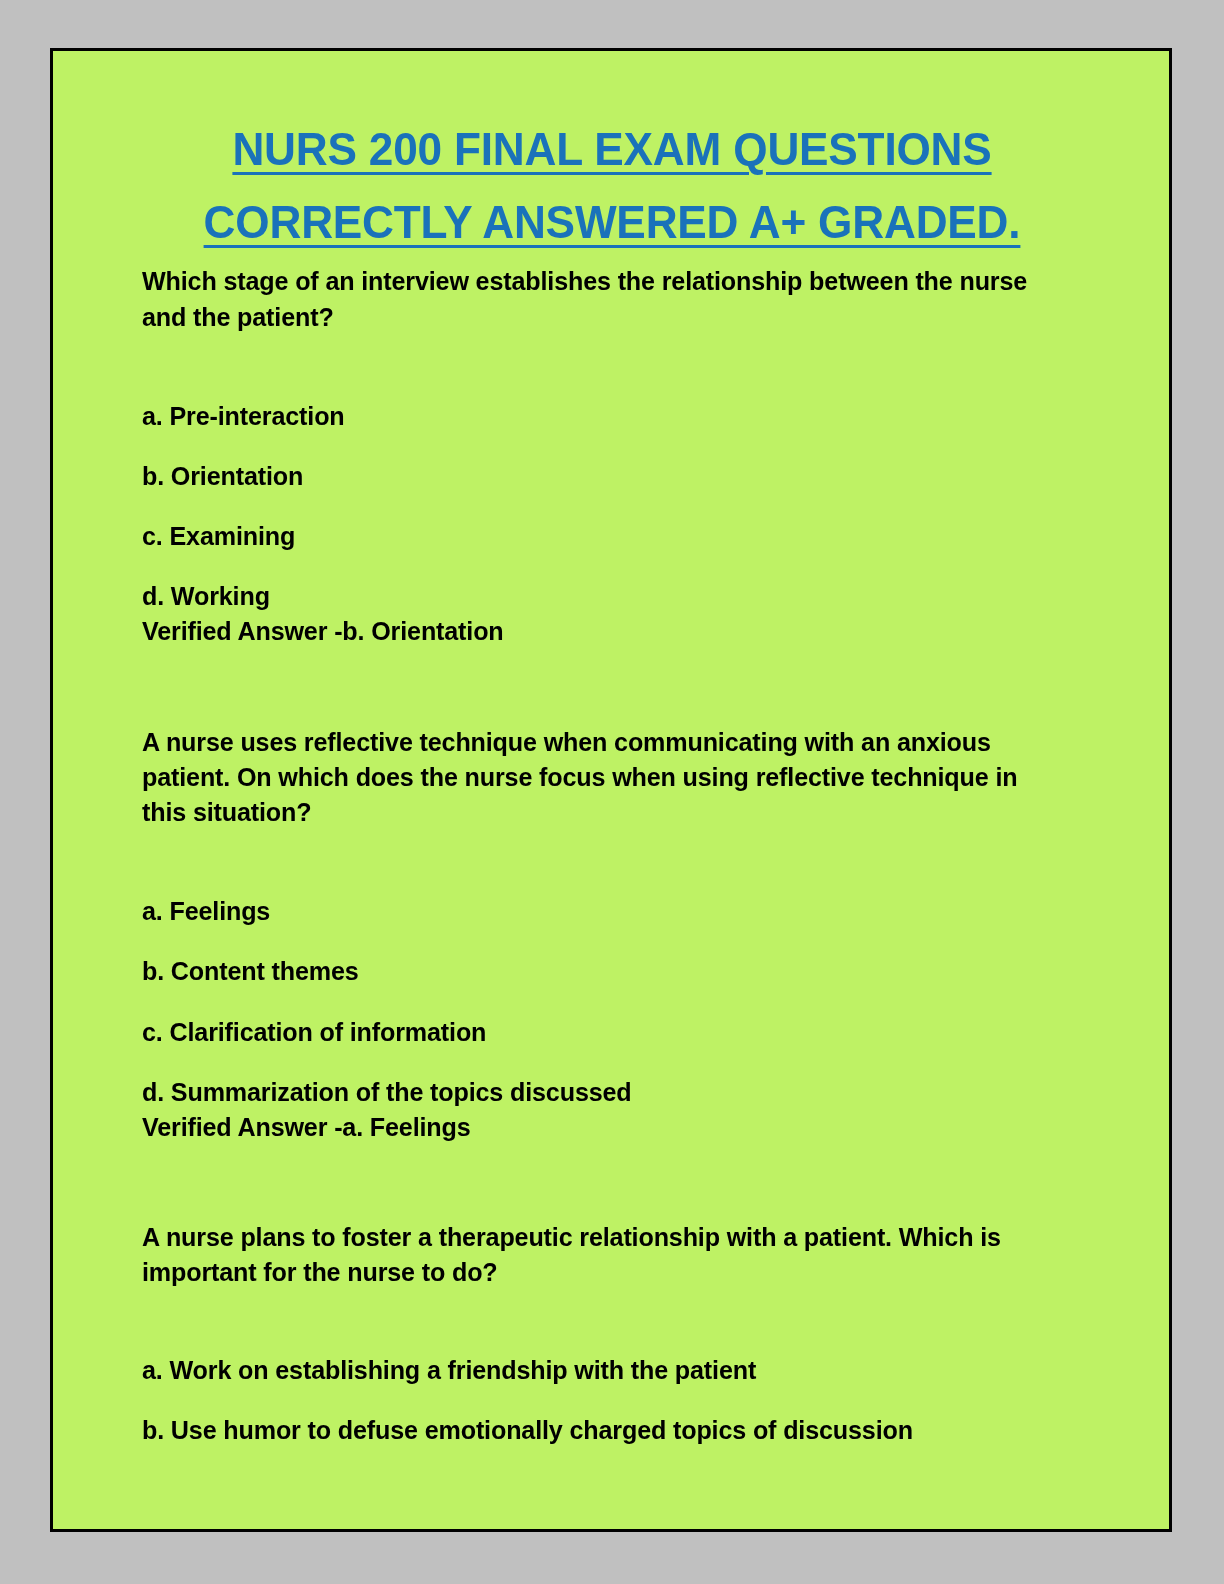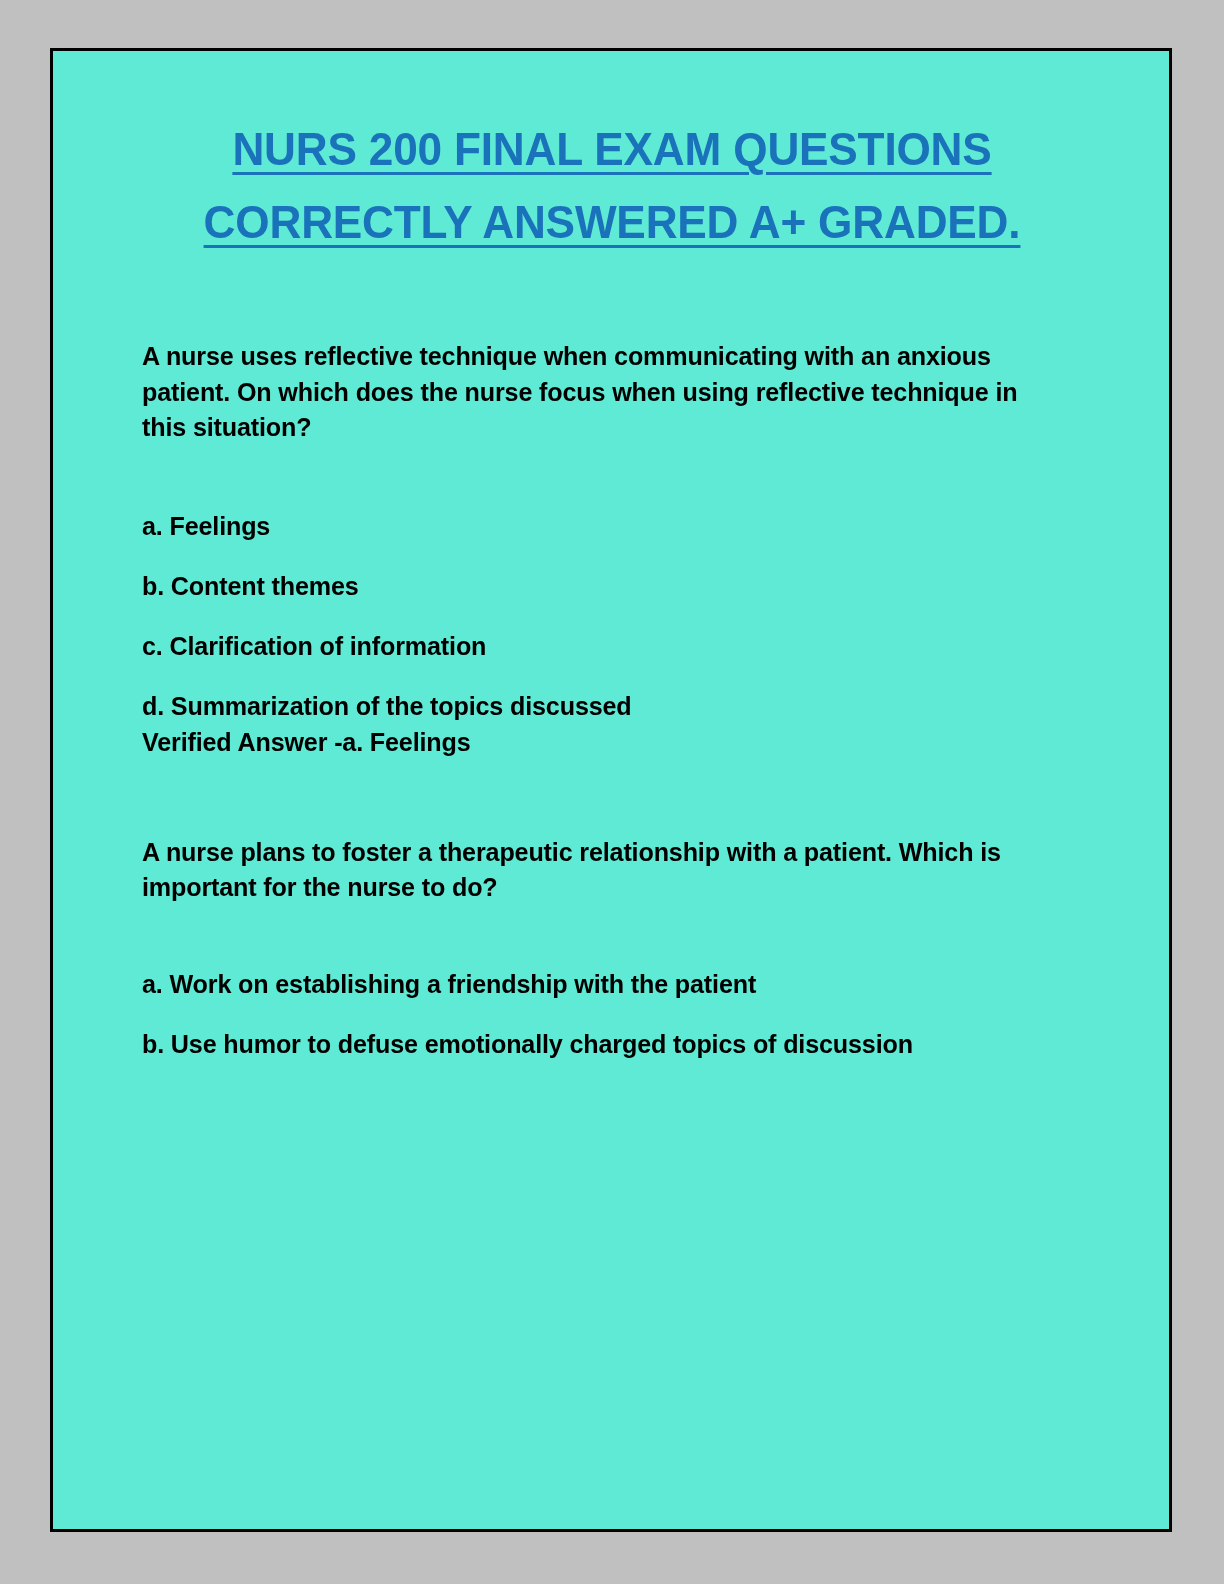--- a/index.html
+++ b/index.html
@@ -15,21 +15,21 @@
     overflow: hidden;
   }
 
   .page-sheet {
     position: absolute;
     left: 50px;
     top: 48px;
     width: 1122px;
     height: 1484px;
     border: 3px solid #000000;
-    background: #5eead4;
+    background: #bef264;
     box-sizing: border-box;
     overflow: hidden;
   }
 
   .doc-body {
     position: absolute;
     left: 89px;
     top: 62px;
     width: 940px;
   }
@@ -112,20 +112,29 @@
 
 <div class="page-sheet">
 
   <div class="doc-body">
 
     <h1 class="doc-title">
       <span class="title-line">NURS 200 FINAL EXAM QUESTIONS</span><br>
       <span class="title-line">CORRECTLY ANSWERED A+ GRADED.</span>
     </h1>
 
+    <div class="q-block">
+      <p class="question-text">Which stage of an interview establishes the relationship between the nurse and the patient?</p>
+      <div class="gap-after-question"></div>
+      <p class="option-line">a. Pre-interaction</p>
+      <p class="option-line">b. Orientation</p>
+      <p class="option-line">c. Examining</p>
+      <p class="option-line no-gap">d. Working</p>
+      <p class="answer-line">Verified Answer -b. Orientation</p>
+    </div>
 
     <div class="gap-after-answer"></div>
 
     <div class="q-block">
       <p class="question-text">A nurse uses reflective technique when communicating with an anxious patient. On which does the nurse focus when using reflective technique in this situation?</p>
       <div class="gap-after-question"></div>
       <p class="option-line">a. Feelings</p>
       <p class="option-line">b. Content themes</p>
       <p class="option-line">c. Clarification of information</p>
       <p class="option-line no-gap">d. Summarization of the topics discussed</p>

